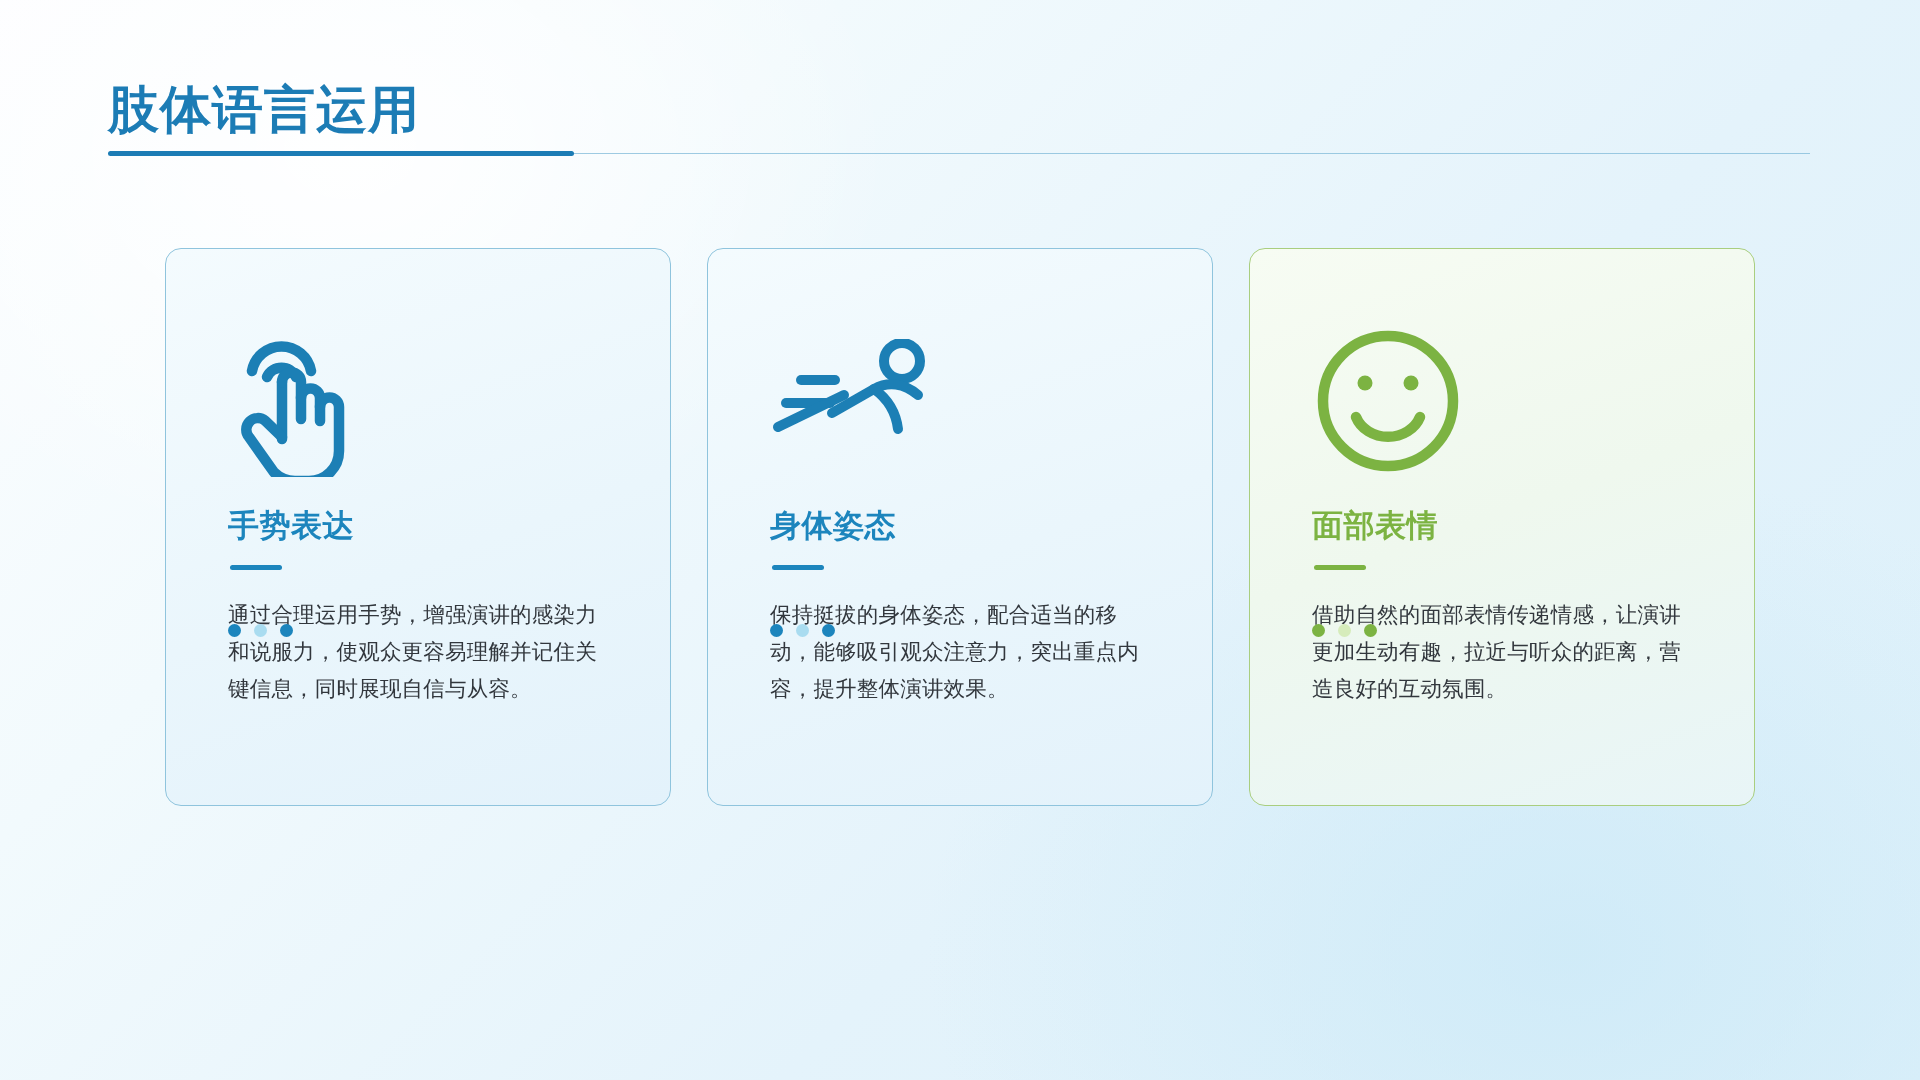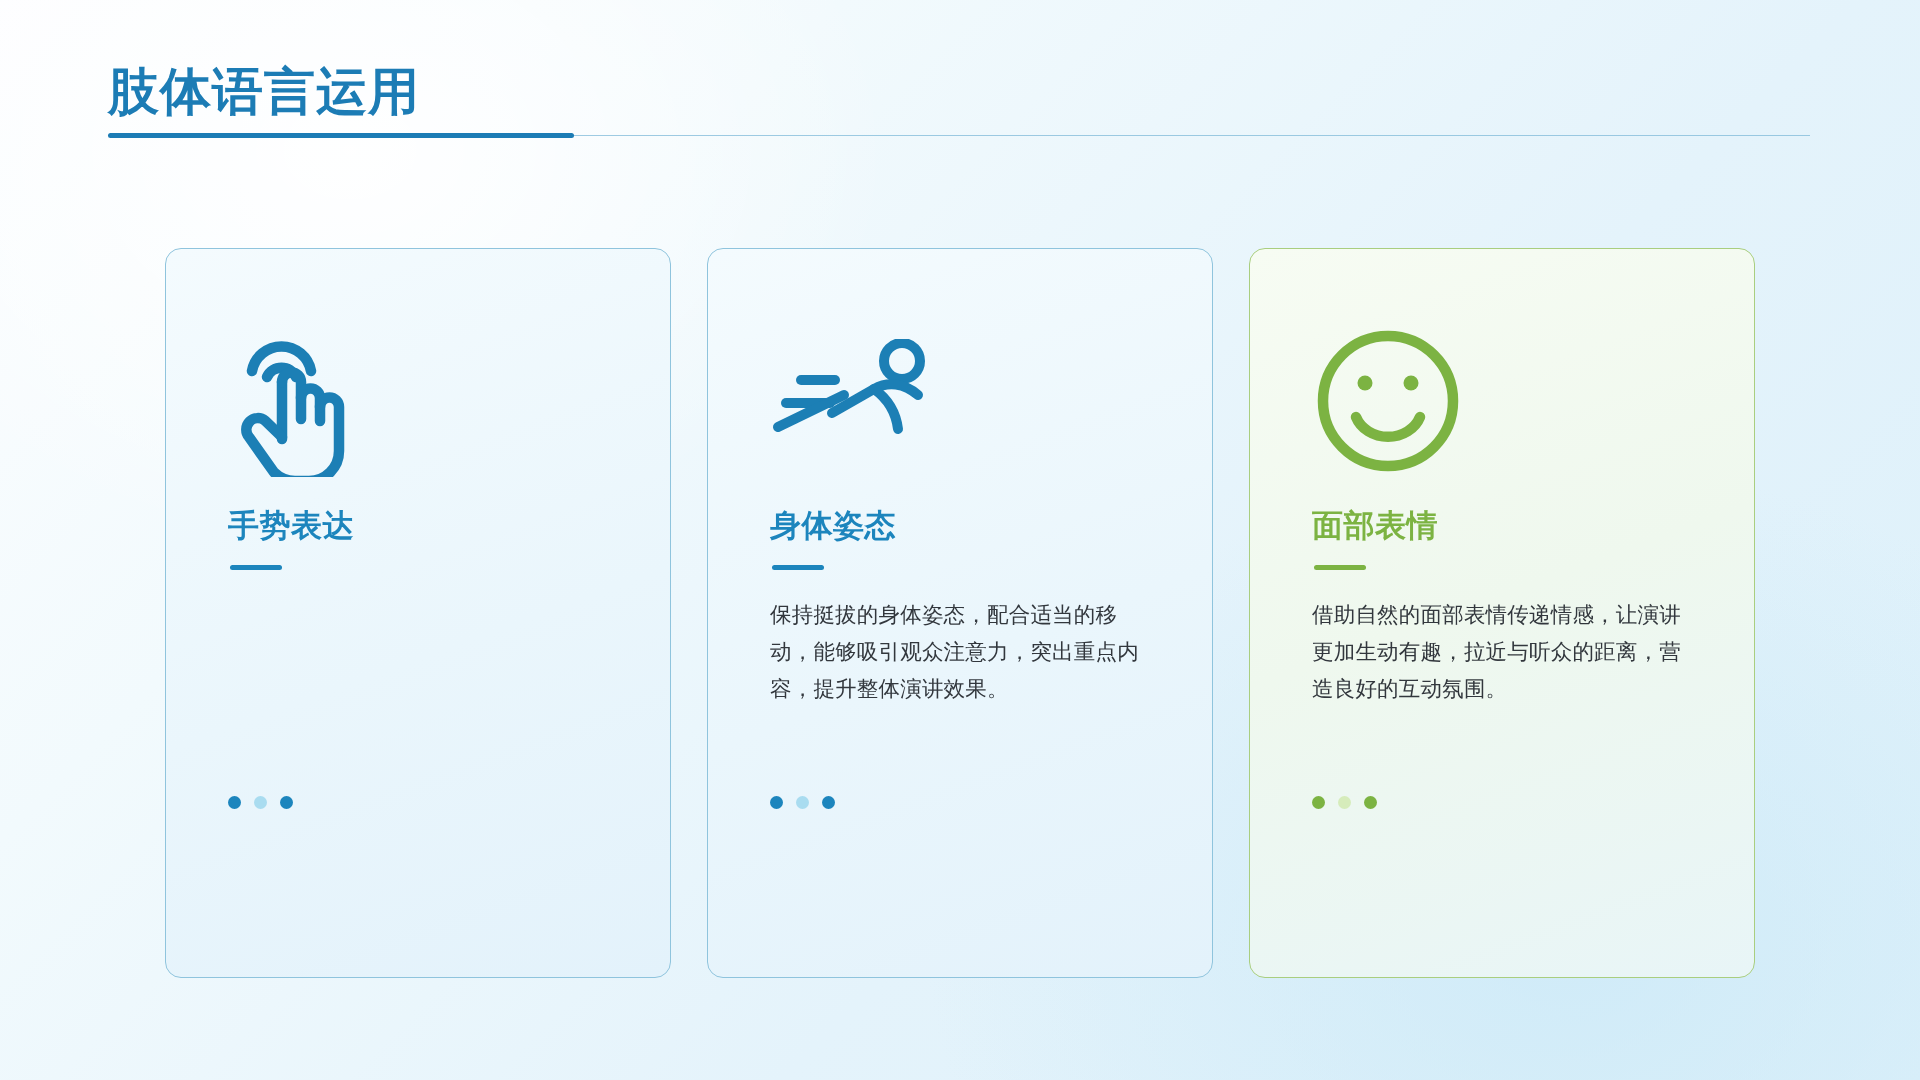--- a/index.html
+++ b/index.html
@@ -28,21 +28,21 @@
     right: -300px; bottom: -360px;
     width: 1300px; height: 980px;
     background: radial-gradient(ellipse at center, rgba(203,233,247,0.75) 0%, rgba(203,233,247,0) 70%);
     pointer-events: none;
   }
 
   
   .header {
     position: absolute;
     left: 108px;
-    top: 62px;
+    top: 80px;
     width: 1720px;
   }
   .page-title {
     font-size: 51px;
     font-weight: 700;
     color: #1c7cb5;
     letter-spacing: 1px;
     line-height: 1.16;
     margin: 0;
     white-space: nowrap;
@@ -75,21 +75,21 @@
     position: absolute;
     left: 0;
     top: 248px;
     width: 1920px;
     display: flex;
     justify-content: center;
     gap: 36px;
   }
   .card {
     width: 506px;
-    height: 730px;
+    height: 558px;
     border-radius: 16px;
     box-sizing: border-box;
     padding: 62px 62px 16px 62px;
     position: relative;
   }
   .card.blue {
     border: 1.5px solid #8fc4dd;
     background: linear-gradient(160deg, #f4fbfe 0%, #eaf6fc 55%, #e3f2fb 100%);
   }
   .card.green {
@@ -176,20 +176,21 @@
           <path d="M39 52 a16 16 0 0 1 29 0"></path>
           <path d="M54 57 v57"></path>
           <path d="M54 57 a9.5 9.5 0 0 1 19 0 v37"></path>
           <path d="M73 73 a9.5 9.5 0 0 1 19 0 v23"></path>
           <path d="M92 82 a9.5 9.5 0 0 1 19 0 v44 a30 30 0 0 1 -30 30 h-14 a30 30 0 0 1 -21 -8.7 L21 112 a11.5 11.5 0 0 1 16.2 -16.2 L54 112"></path>
         </g>
       </svg>
     </div>
     <h2 class="card-title">手势表达</h2>
     <div class="accent-bar"></div>
+    <p class="card-body">通过合理运用手势，增强演讲的感染力和说服力，使观众更容易理解并记住关键信息，同时展现自信与从容。</p>
     <div class="dots">
       <span class="dot d1"></span>
       <span class="dot d2"></span>
       <span class="dot d3"></span>
     </div>
   </div>
 
   <div class="card blue">
     <div class="card-icon">
       <svg width="170" height="125" viewBox="0 0 170 125" fill="none" xmlns="http://www.w3.org/2000/svg">

